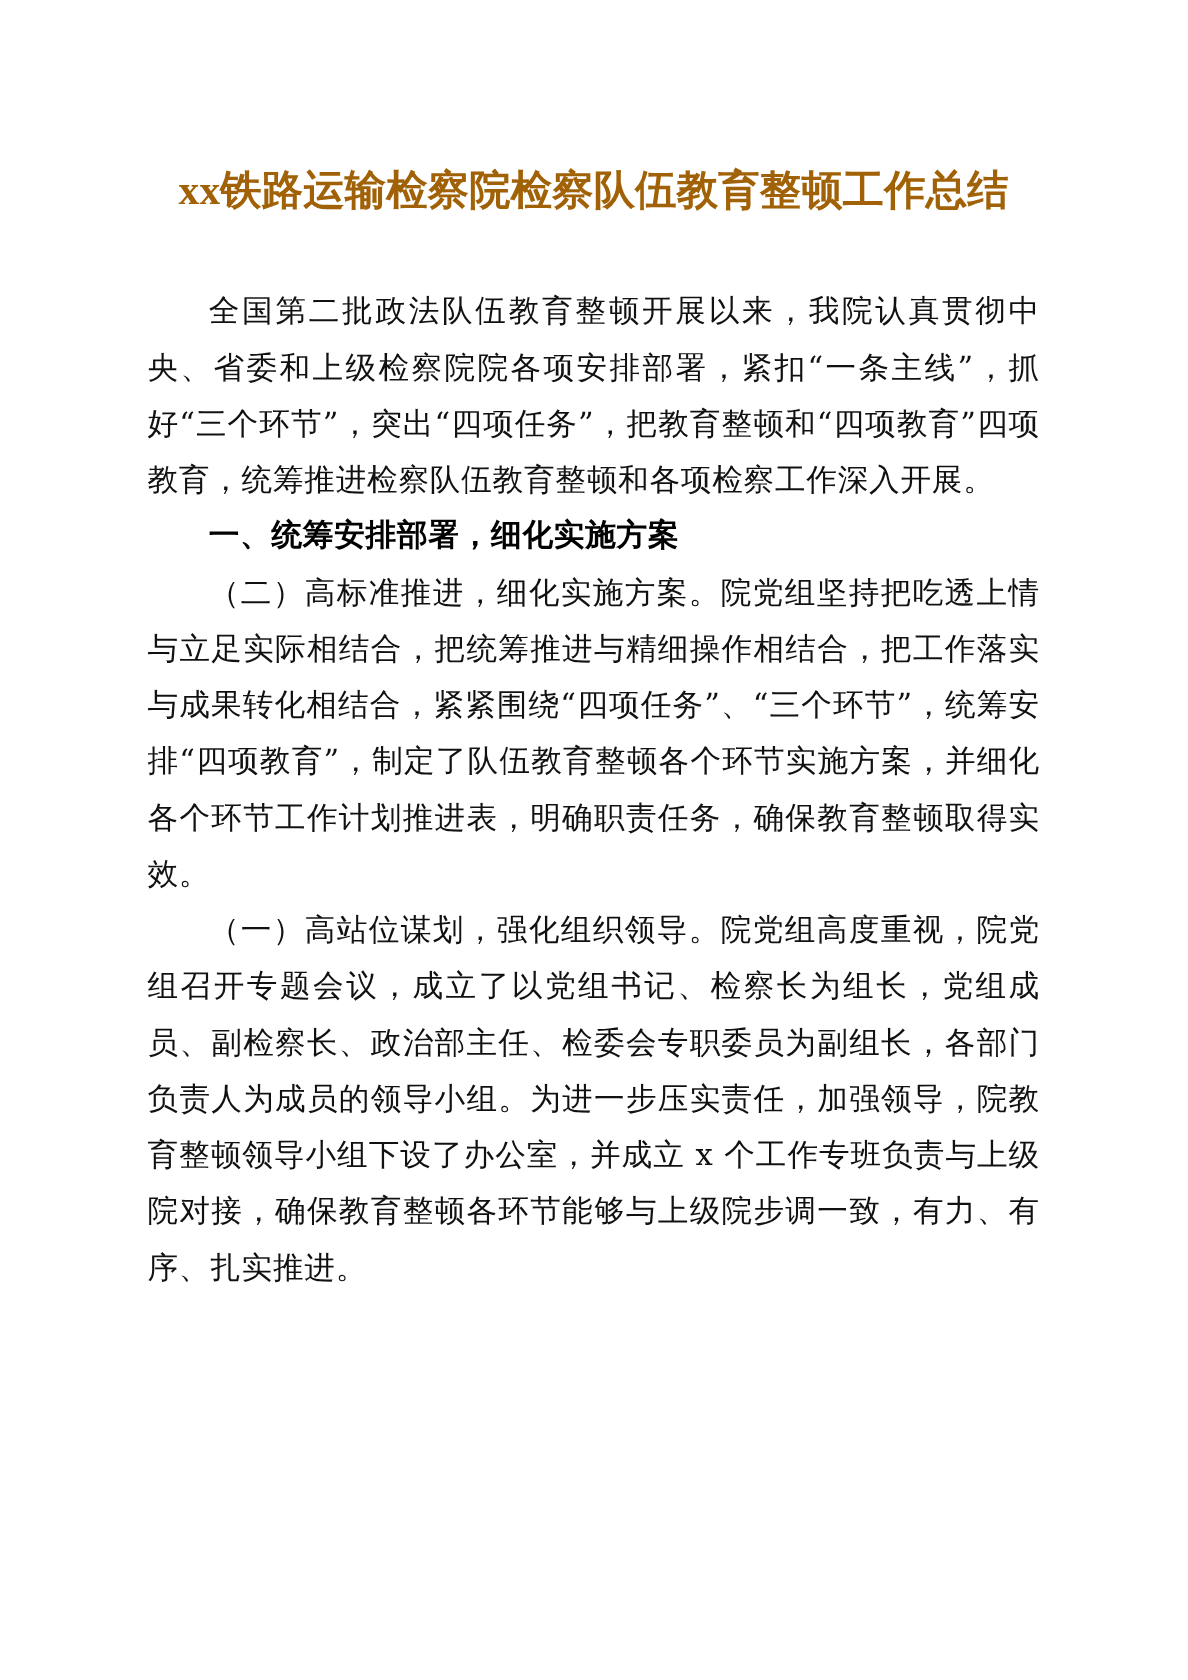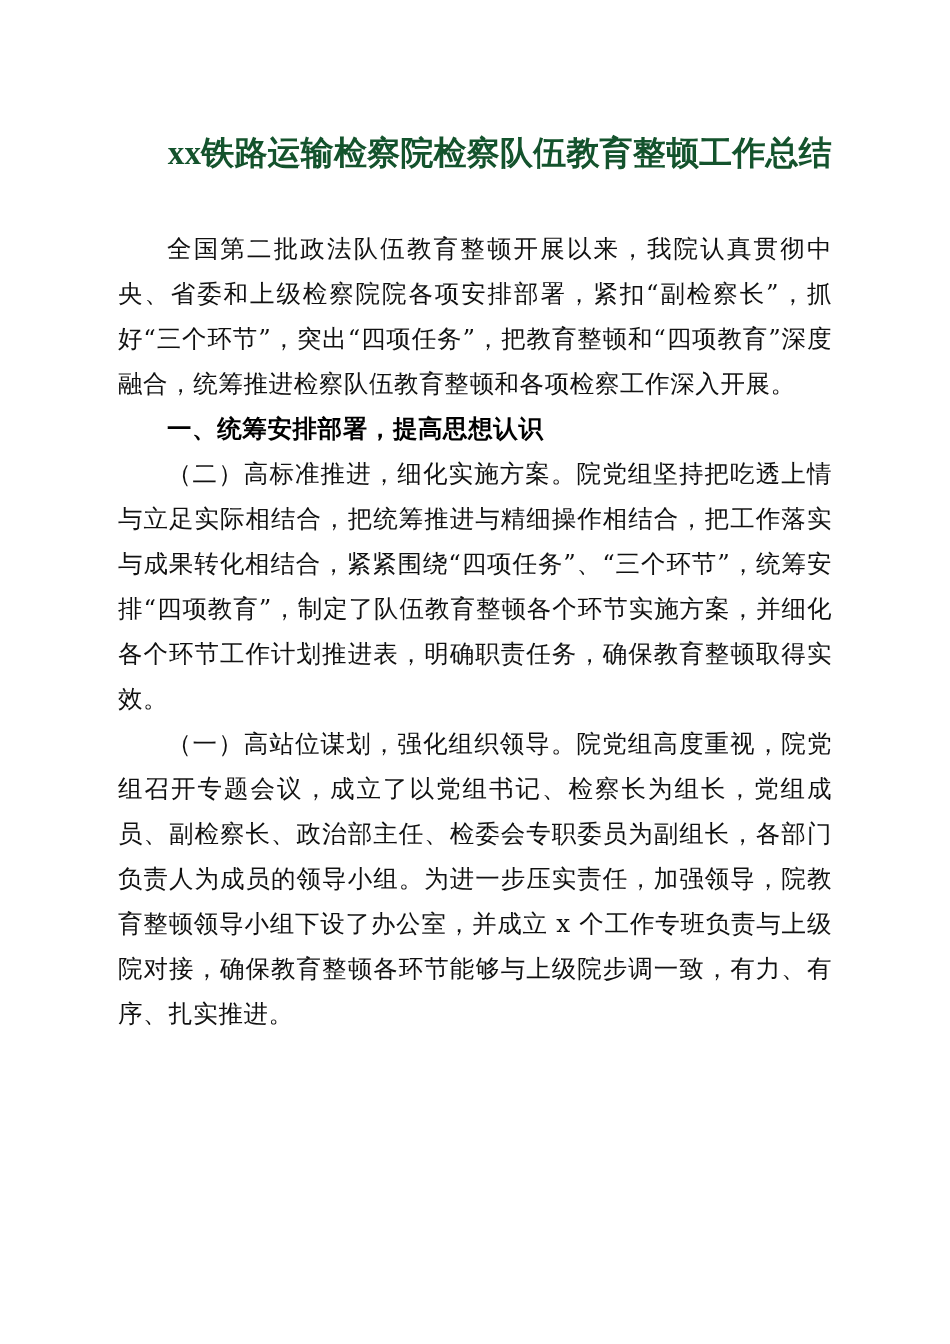--- a/index.html
+++ b/index.html
@@ -31,23 +31,23 @@
   }
 
   
   .doc-title {
     margin: 0;
     padding-top: 128px;
     font-family: "Liberation Serif", "DejaVu Serif", serif;
     font-weight: bold;
     font-size: 33px;
     line-height: 50px;
-    text-align: right;
+    text-align: center;
     letter-spacing: 0.2px;
-    color: #14532d;
+    color: #a16207;
   }
 
   
   .body-block {
     margin-top: 48px;
   }
 
   p.para {
     margin: 0;
     font-family: "DejaVu Serif", "Liberation Serif", serif;
@@ -76,23 +76,23 @@
 </head>
 <body>
 
 <div class="page">
   <div class="content">
 
     <h1 class="doc-title">xx铁路运输检察院检察队伍教育整顿工作总结</h1>
 
     <div class="body-block">
 
-      <p class="para">全国第二批政法队伍教育整顿开展以来，我院认真贯彻中央、省委和上级检察院院各项安排部署，紧扣“副检察长”，抓好“三个环节”，突出“四项任务”，把教育整顿和“四项教育”深度融合，统筹推进检察队伍教育整顿和各项检察工作深入开展。</p>
+      <p class="para">全国第二批政法队伍教育整顿开展以来，我院认真贯彻中央、省委和上级检察院院各项安排部署，紧扣“一条主线”，抓好“三个环节”，突出“四项任务”，把教育整顿和“四项教育”四项教育，统筹推进检察队伍教育整顿和各项检察工作深入开展。</p>
 
-      <h2 class="section-heading">一、统筹安排部署，提高思想认识</h2>
+      <h2 class="section-heading">一、统筹安排部署，细化实施方案</h2>
 
       <p class="para">（二）高标准推进，细化实施方案。院党组坚持把吃透上情与立足实际相结合，把统筹推进与精细操作相结合，把工作落实与成果转化相结合，紧紧围绕“四项任务”、“三个环节”，统筹安排“四项教育”，制定了队伍教育整顿各个环节实施方案，并细化各个环节工作计划推进表，明确职责任务，确保教育整顿取得实效。</p>
 
       <p class="para">（一）高站位谋划，强化组织领导。院党组高度重视，院党组召开专题会议，成立了以党组书记、检察长为组长，党组成员、副检察长、政治部主任、检委会专职委员为副组长，各部门负责人为成员的领导小组。为进一步压实责任，加强领导，院教育整顿领导小组下设了办公室，并成立 x 个工作专班负责与上级院对接，确保教育整顿各环节能够与上级院步调一致，有力、有序、扎实推进。</p>
 
     </div>
   </div>
 </div>
 
 </body></html>

